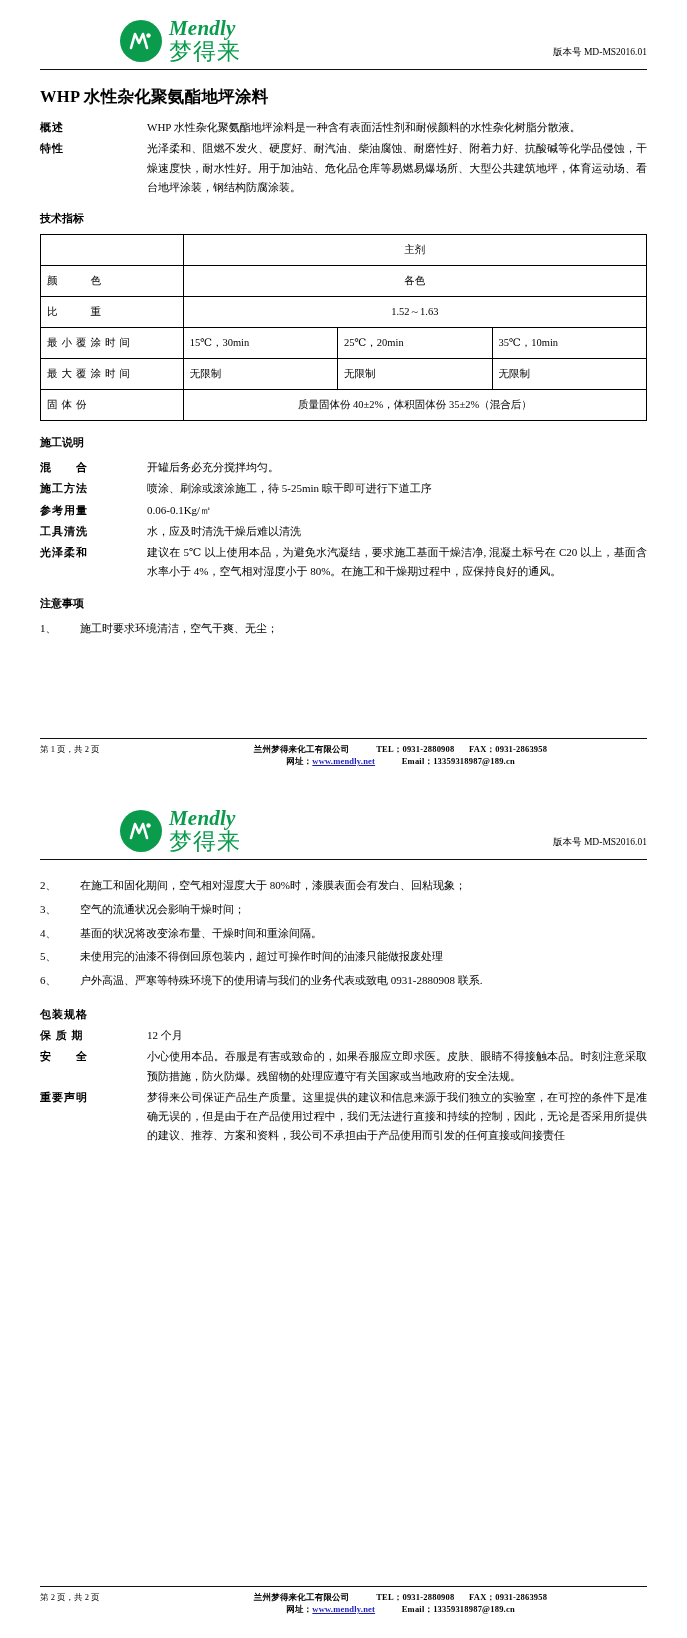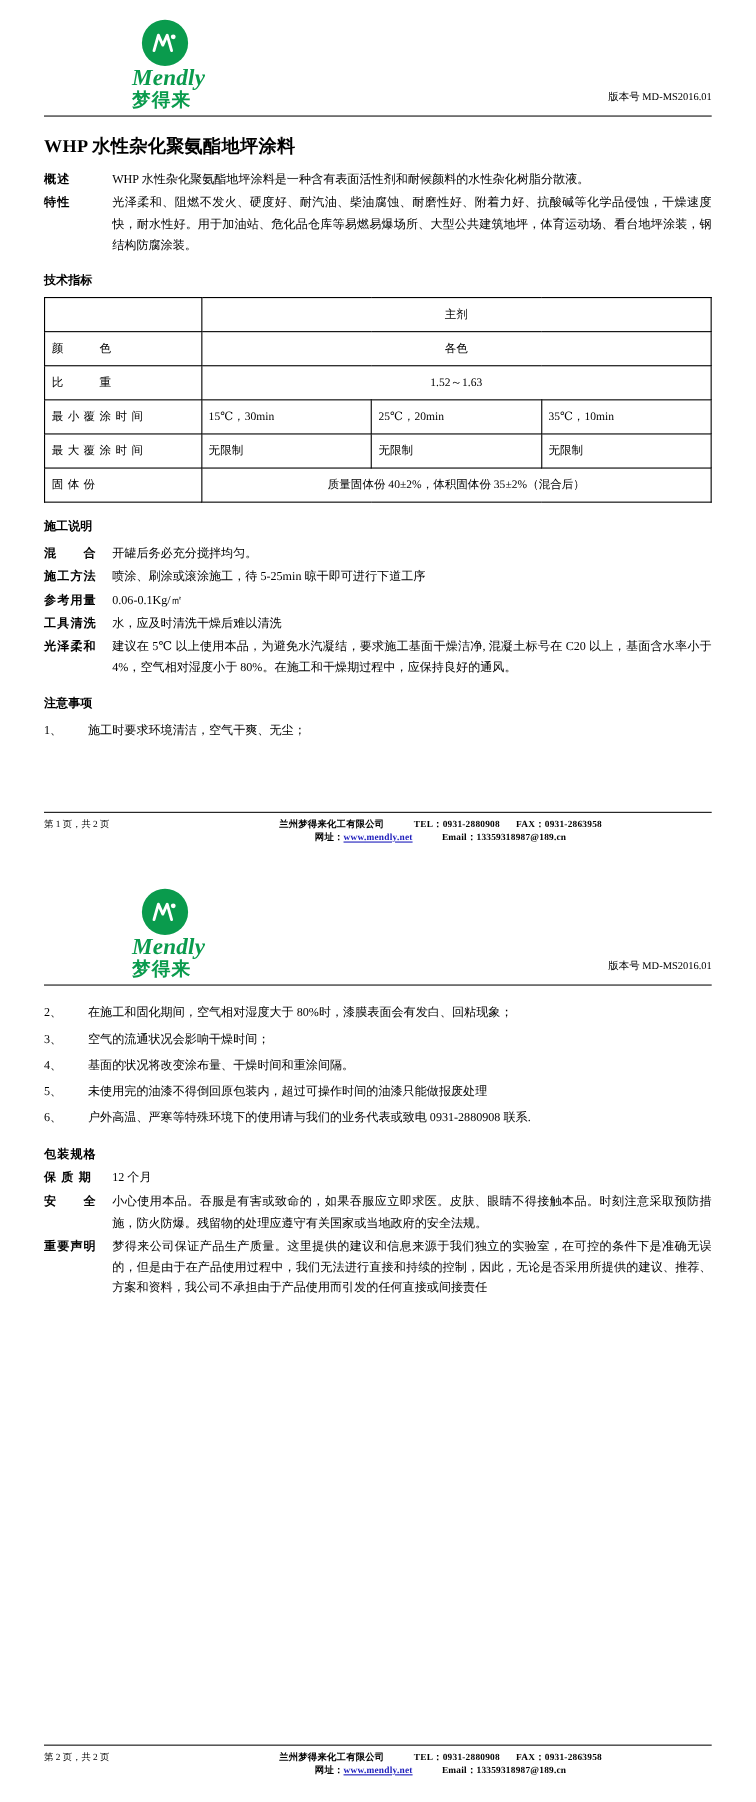--- a/index.html
+++ b/index.html
@@ -23,42 +23,41 @@
   .doc-header{
     padding:18px 40px 0 40px;
     display:flex;
     align-items:flex-end;
     justify-content:space-between;
   }
   .logo{
     display:flex;
     align-items:center;
     margin-left:80px;
-    flex-direction:column;
   }
   .logo-mark{
     width:42px;height:42px;
     border-radius:50%;
     background:#0a9b4d;
     display:flex;align-items:center;justify-content:center;
     margin-right:7px;
   }
   .logo-mark svg{display:block;}
   .logo-text{line-height:1;}
   .logo-en{
     font-family:"Liberation Serif",serif;
     font-size:21px;
     font-weight:bold;
     font-style:italic;
     color:#0a9b4d;
     letter-spacing:.2px;
   }
   .logo-cn{
-    font-size:17px;
-    font-weight:bold;
+    font-size:23px;
+    font-weight:normal;
     color:#0a9b4d;
     letter-spacing:1px;
     margin-top:1px;
   }
   .version{
     font-size:9.5px;
     color:#000;
     padding-bottom:4px;
     white-space:nowrap;
   }
@@ -86,20 +85,21 @@
   }
   .row .lbl{
     width:62px;
     flex:0 0 62px;
     font-weight:bold;
     letter-spacing:1px;
   }
   .row .val{
     flex:1;
     text-align:justify;
+    margin-left:45px;
   }
   .sect-title{
     font-size:11px;
     font-weight:bold;
     margin:14px 0 8px 0;
   }
 
   
   table.spec{
     border-collapse:collapse;

